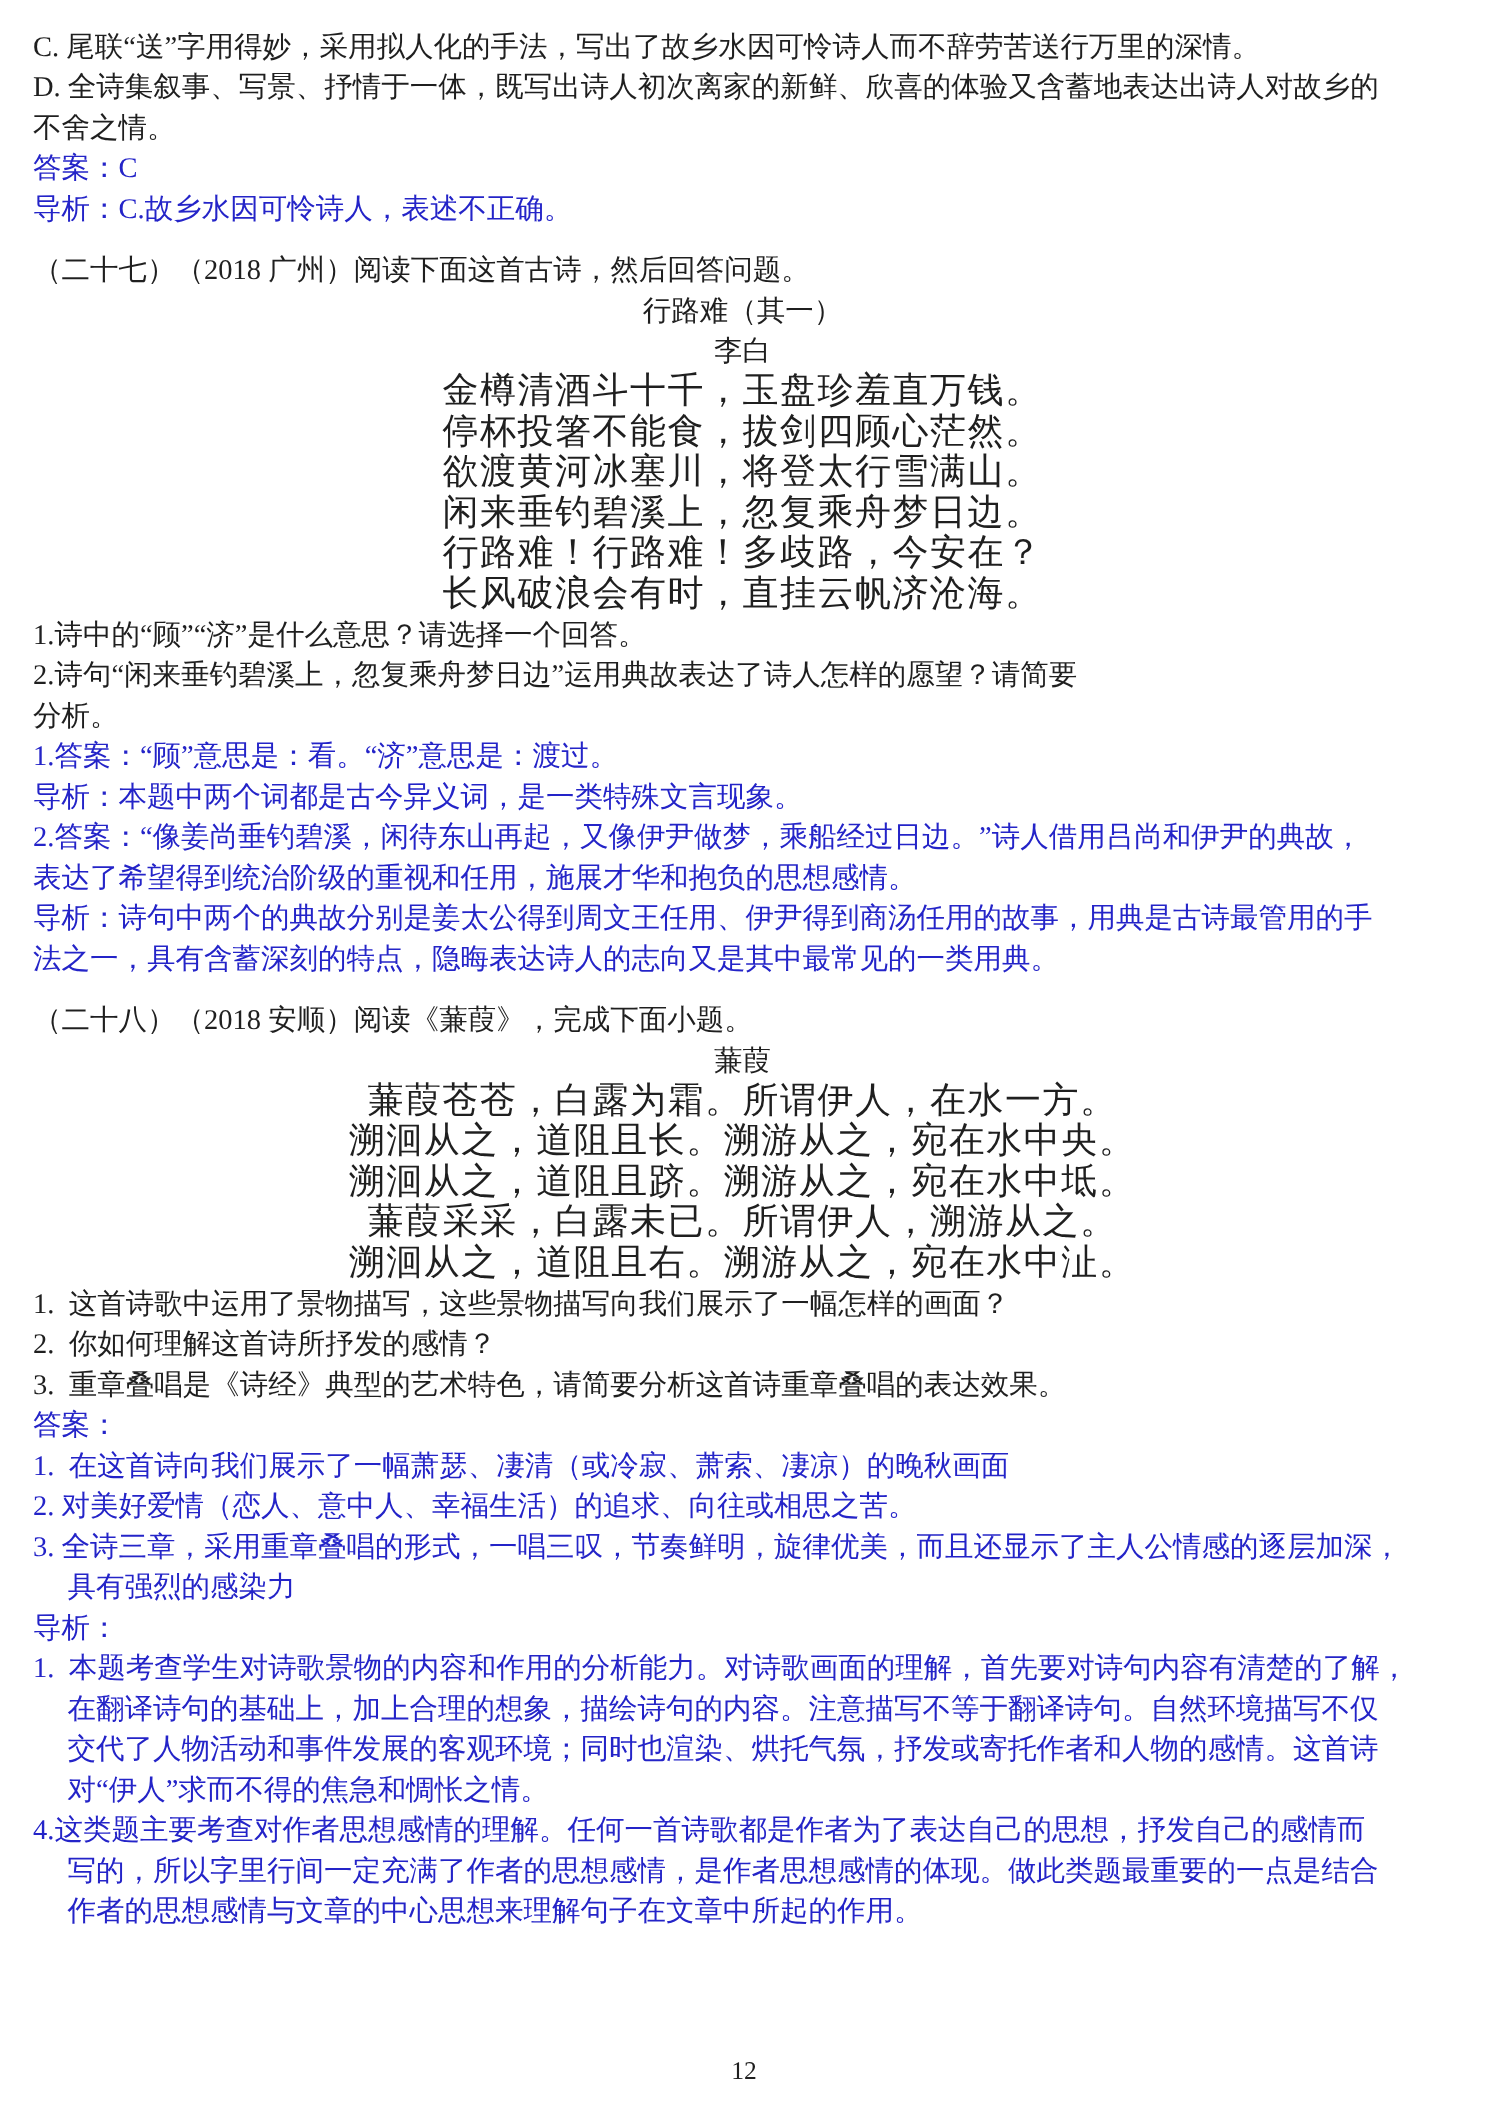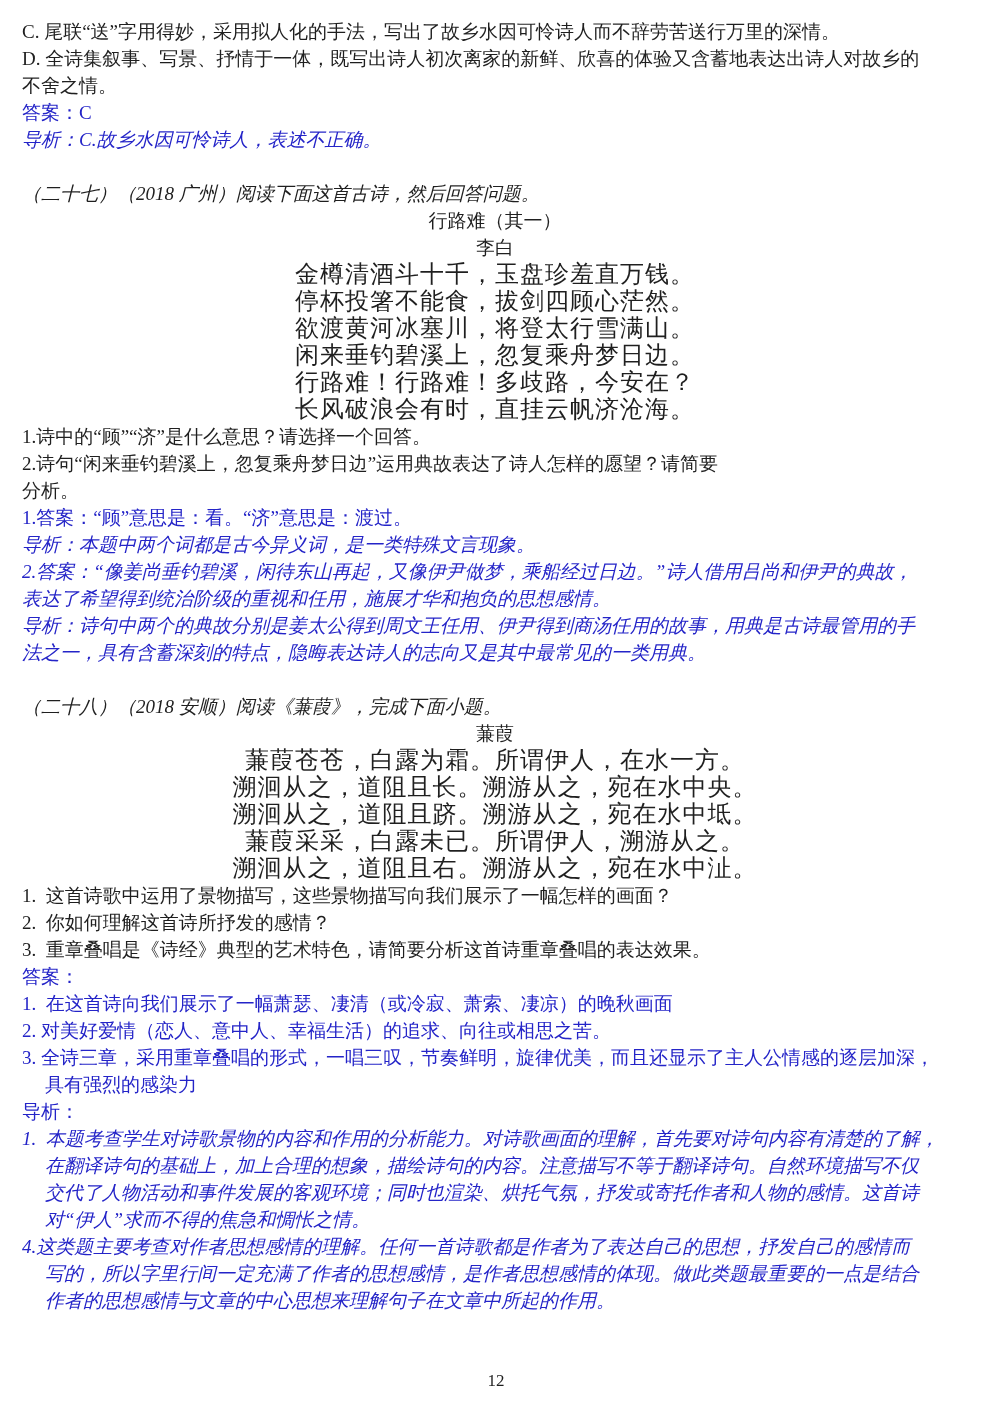--- a/index.html
+++ b/index.html
@@ -19,23 +19,23 @@
   .line {
     font-family: "Liberation Serif", "DejaVu Serif", serif;
     font-size: 19px;
     line-height: 27px;
     min-height: 27px;
     color: var(--ink, #1f1f1f);
     white-space: pre-wrap;
   }
   .center { text-align: center; }
   .blue   { color: var(--blue, #2424c8); }
-  .kai    { font-style: italic; }
+  .kai    { }
   .indent { padding-left: 23px; }
-  .gap    { margin-top: 27px; font-style: italic; }
+  .gap    { margin-top: 14px; }
   .poem   { font-size: 24px; letter-spacing: 1px; }
   .footer {
     position: absolute;
     left: 0;
     bottom: 12px;
     width: 100%;
     text-align: center;
     font-family: "Liberation Serif", "DejaVu Serif", serif;
     font-size: 17px;
     color: var(--ink, #1f1f1f);

